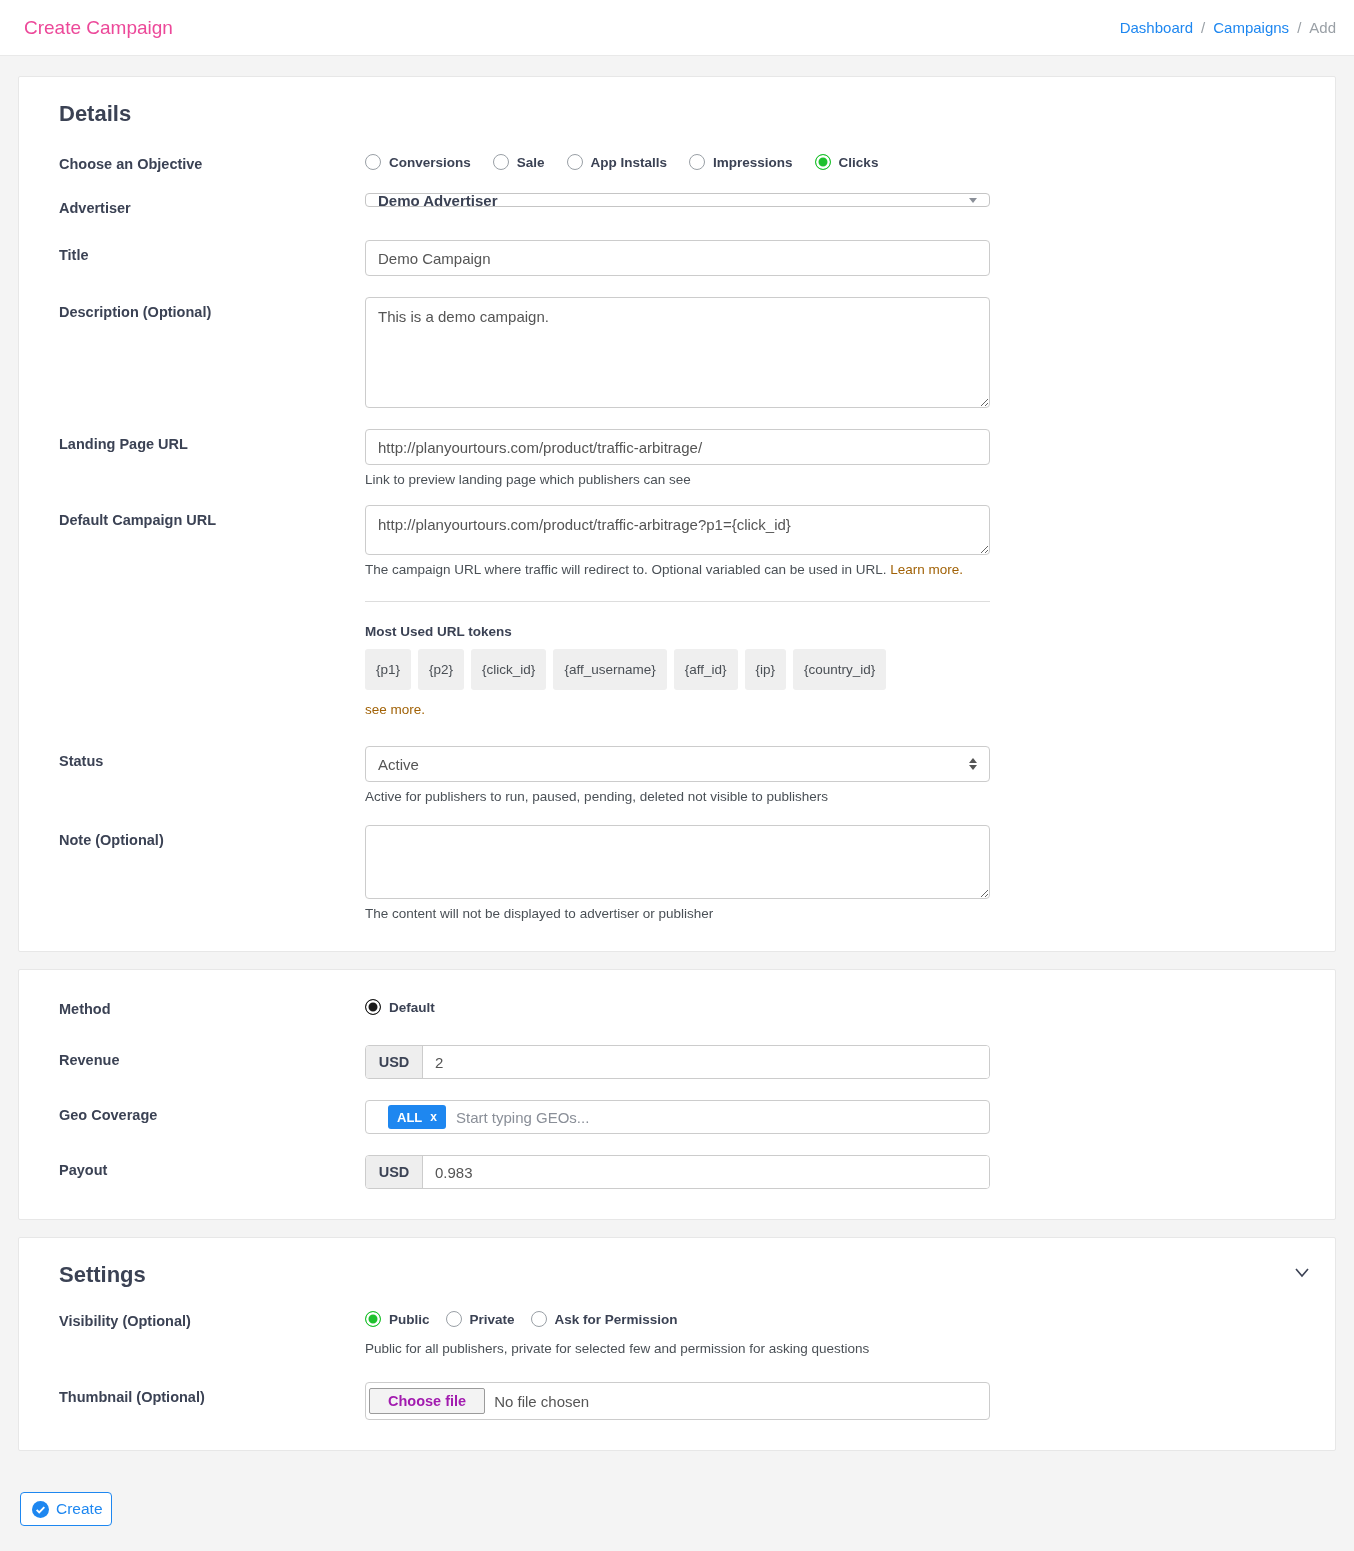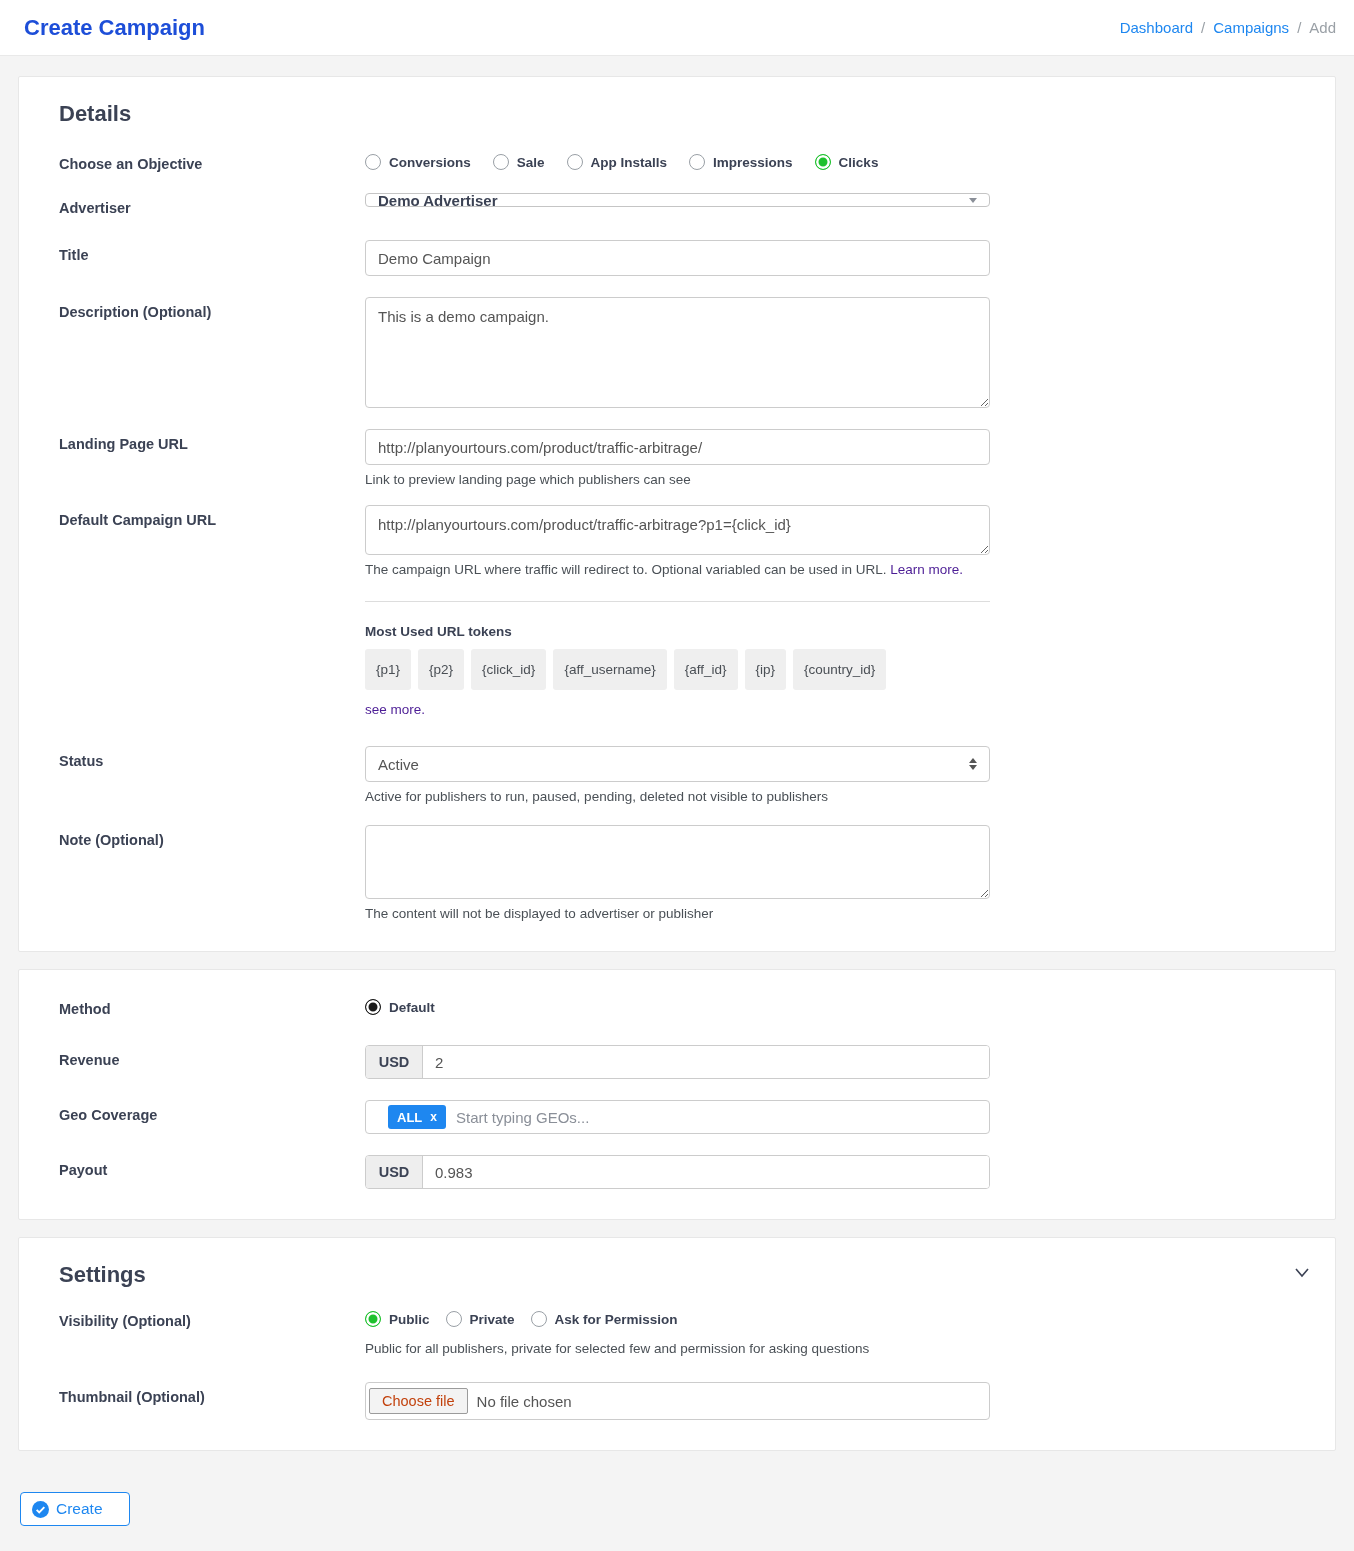--- a/index.html
+++ b/index.html
@@ -10,41 +10,41 @@
     color: #3d4657;
     height: 1551px;
     overflow: hidden;
   }
   
   .topbar {
     height: 56px; background: #fff; border-bottom: 1px solid #e9e9e9;
     display: flex; align-items: center; justify-content: space-between;
     padding: 0 18px 0 24px;
   }
-  .page-title { font-size: 22px; font-weight: 700; color: #1d4ed8; }
+  .page-title { font-size: 19px; font-weight: 400; color: #ec4899; }
   .breadcrumb { font-size: 15px; color: #9aa0a6; display: flex; gap: 8px; align-items: center; text-align: right; }
   .breadcrumb a { color: #1e87f0; text-decoration: none; cursor: pointer; }
   .breadcrumb .sep { color: #9aa0a6; }
   .breadcrumb .current { color: #9aa0a6; }
   
   .main { padding: 20px 18px 0 18px; }
   .card {
     background: #fff; border: 1px solid #e7e7e7; border-radius: 2px;
     padding: 24px 22px 30px 22px; margin-bottom: 17px; position: relative;
   }
   .card h2 { font-size: 22px; font-weight: 700; color: #3b4254; margin-bottom: 22px; }
   .row { display: flex; margin-bottom: 21px; }
   .row:last-child { margin-bottom: 0; }
   .flabel {
     width: 324px; flex: 0 0 324px; font-size: 14.5px; font-weight: 700;
     color: #3b4254; padding-top: 7px; padding-left: 18px;
   }
   .fcontent { width: 625px; flex: 0 0 625px; }
   .help { font-size: 13.5px; color: #4a5056; margin-top: 7px; }
-  .help a, a.inline-link { color: #4c1d95; text-decoration: none; cursor: pointer; }
+  .help a, a.inline-link { color: #a16207; text-decoration: none; cursor: pointer; }
   
   .text-input, .textarea, .selectbox, .input-group, .file-box {
     width: 100%; border: 1px solid #ccc; border-radius: 4px; background: #fff;
     font-family: inherit; font-size: 15px; color: #555;
   }
   .text-input { height: 36px; padding: 0 12px; }
   .textarea { padding: 8px 12px; resize: both; line-height: 1.4; display:block; }
   .ta-desc { height: 111px; }
   .ta-url { height: 50px; }
   .ta-note { height: 74px; }
@@ -98,31 +98,31 @@
   .geo-chip .x { font-size: 12px; font-weight: 700; cursor: pointer; }
   .geo-input { border: 0; outline: none; flex: 1; font-size: 15px; color: #555; font-family: inherit; }
   .geo-input::placeholder { color: #8a8f98; }
   
   .collapse-toggle { position: absolute; top: 28px; right: 24px; cursor: pointer; }
   .vis-help { margin-top: 14px; }
   
   .file-box { height: 38px; display: flex; align-items: center; padding: 3px; }
   .file-btn {
     background: #f3f3f3; border: 1px solid #9b9b9b; border-radius: 2px;
-    font-size: 14.5px; color: #c2410c; padding: 4px 12px; cursor: pointer;
-    font-family: inherit; white-space: nowrap;
+    font-size: 14.5px; color: #a21caf; padding: 4px 18px; cursor: pointer;
+    font-family: inherit; white-space: nowrap; font-weight: bold;
   }
   .file-status { color: #555; font-size: 15px; margin-left: 9px; }
   
   .footer { padding: 24px 0 0 2px; }
   .create-btn {
     display: inline-flex; align-items: center; gap: 7px;
     background: #fff; border: 1px solid #1e87f0; border-radius: 4px;
     color: #1e87f0; font-size: 15.5px; font-weight: 400;
-    padding: 7px 26px 7px 11px; cursor: pointer; font-family: inherit;
+    padding: 7px 8px 7px 11px; cursor: pointer; font-family: inherit;
   }
 </style>
 </head>
 <body>
 
 <div class="topbar">
   <div class="page-title">Create Campaign</div>
   <div class="breadcrumb">
     <a>Dashboard</a>
     <span class="sep">/</span>

